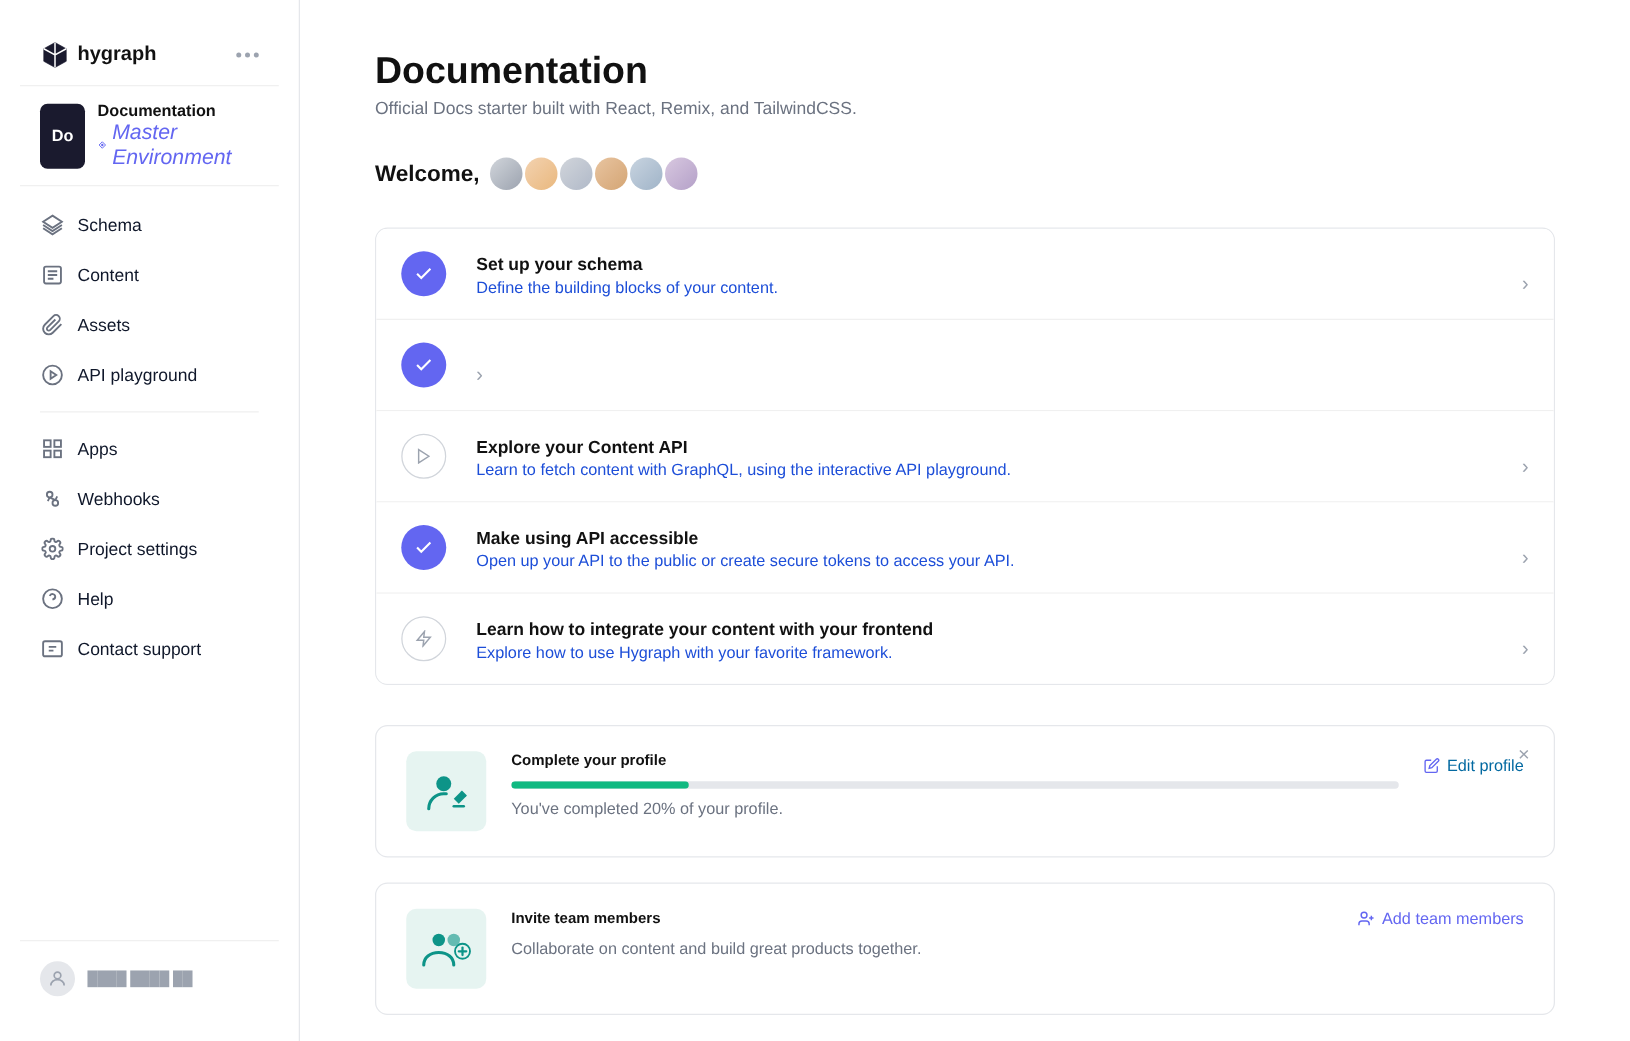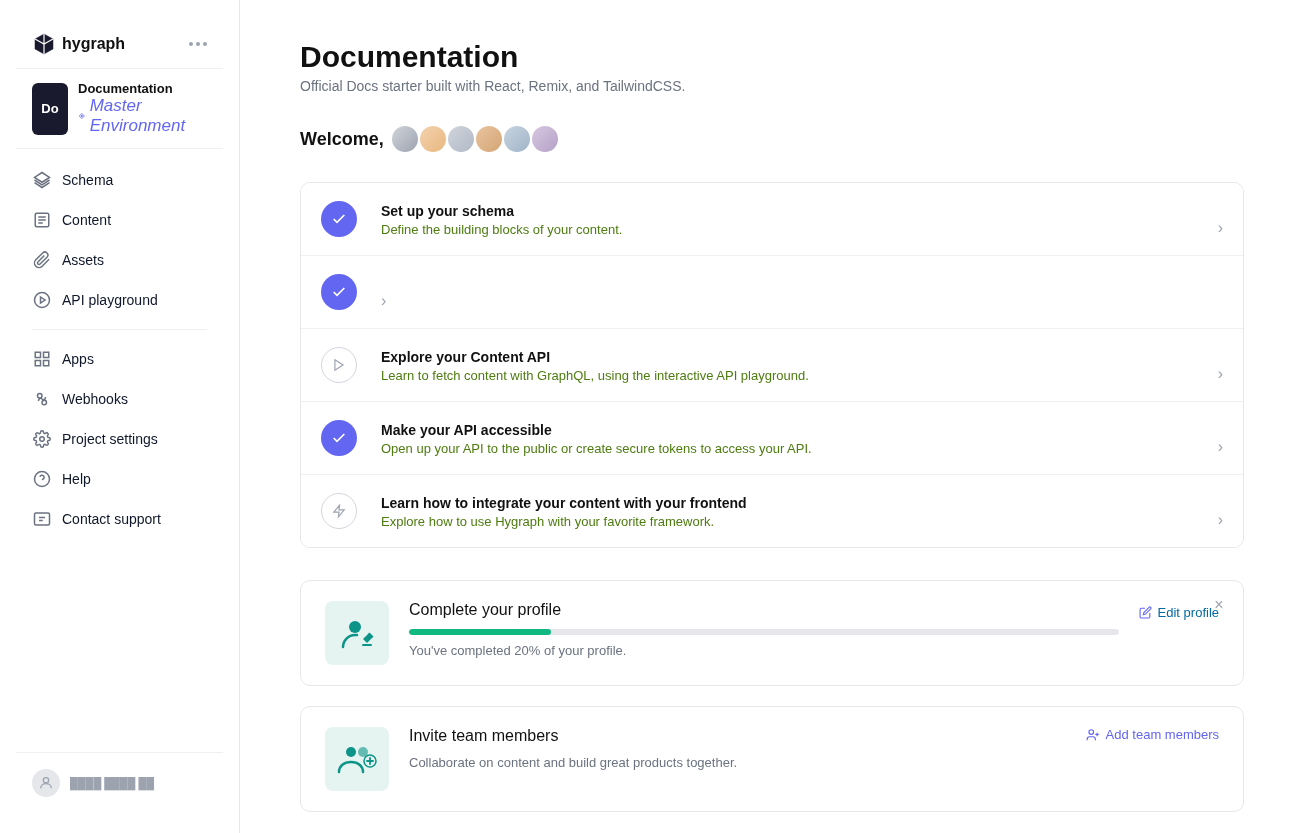--- a/index.html
+++ b/index.html
@@ -191,21 +191,21 @@
       width: 36px; height: 36px; border-radius: 50%;
       display: flex; align-items: center; justify-content: center;
       flex-shrink: 0;
       font-size: 14px;
     }
     .step-icon-circle.completed { background: #6366f1; color: #fff; }
     .step-icon-circle.pending { background: #fff; border: 1.5px solid #d1d5db; color: #9ca3af; }
 
     .step-content { flex: 1; }
     .step-title { font-size: 14px; font-weight: 600; color: #111; margin-bottom: 3px; }
-    .step-desc { font-size: 13px; color: #4d7c0f; }
+    .step-desc { font-size: 13px; color: #1d4ed8; }
 
     .step-chevron { color: #9ca3af; font-size: 16px; }
 
     
     .card {
       border: 1px solid #e5e7eb;
       border-radius: 10px;
       padding: 20px 24px;
       margin-bottom: 20px;
       background: #fff;
@@ -222,21 +222,21 @@
     .card-inner { display: flex; gap: 20px; align-items: flex-start; }
 
     .card-illustration {
       width: 64px; height: 64px; border-radius: 8px;
       background: #e6f4f1;
       display: flex; align-items: center; justify-content: center;
       flex-shrink: 0;
     }
 
     .card-body { flex: 1; }
-    .card-title { font-size: 16px; font-weight: 400; color: #111; margin-bottom: 10px; }
+    .card-title { font-size: 12px; font-weight: 700; color: #111; margin-bottom: 10px; }
 
     .progress-bar-track {
       height: 6px; background: #e5e7eb; border-radius: 3px;
       margin-bottom: 8px; overflow: hidden;
     }
     .progress-bar-fill {
       height: 100%; background: #10b981; border-radius: 3px;
     }
 
     .card-status { font-size: 13px; color: #6b7280; }
@@ -468,21 +468,21 @@
       <span class="step-chevron">›</span>
     </div>
 
     <div class="step-item">
       <div class="step-icon-circle completed">
         <svg width="16" height="16" viewBox="0 0 24 24" fill="none" stroke="#fff" stroke-width="2.5">
           <polyline points="20 6 9 17 4 12"></polyline>
         </svg>
       </div>
       <div class="step-content">
-        <div class="step-title">Make your API accessible</div>
+        <div class="step-title">Make using API accessible</div>
         <div class="step-desc">Open up your API to the public or create secure tokens to access your API.</div>
       </div>
       <span class="step-chevron">›</span>
     </div>
 
     <div class="step-item">
       <div class="step-icon-circle pending">
         <svg width="14" height="14" viewBox="0 0 24 24" fill="none" stroke="#9ca3af" stroke-width="2">
           <polygon points="13 2 3 14 12 14 11 22 21 10 12 10 13 2"></polygon>
         </svg>

